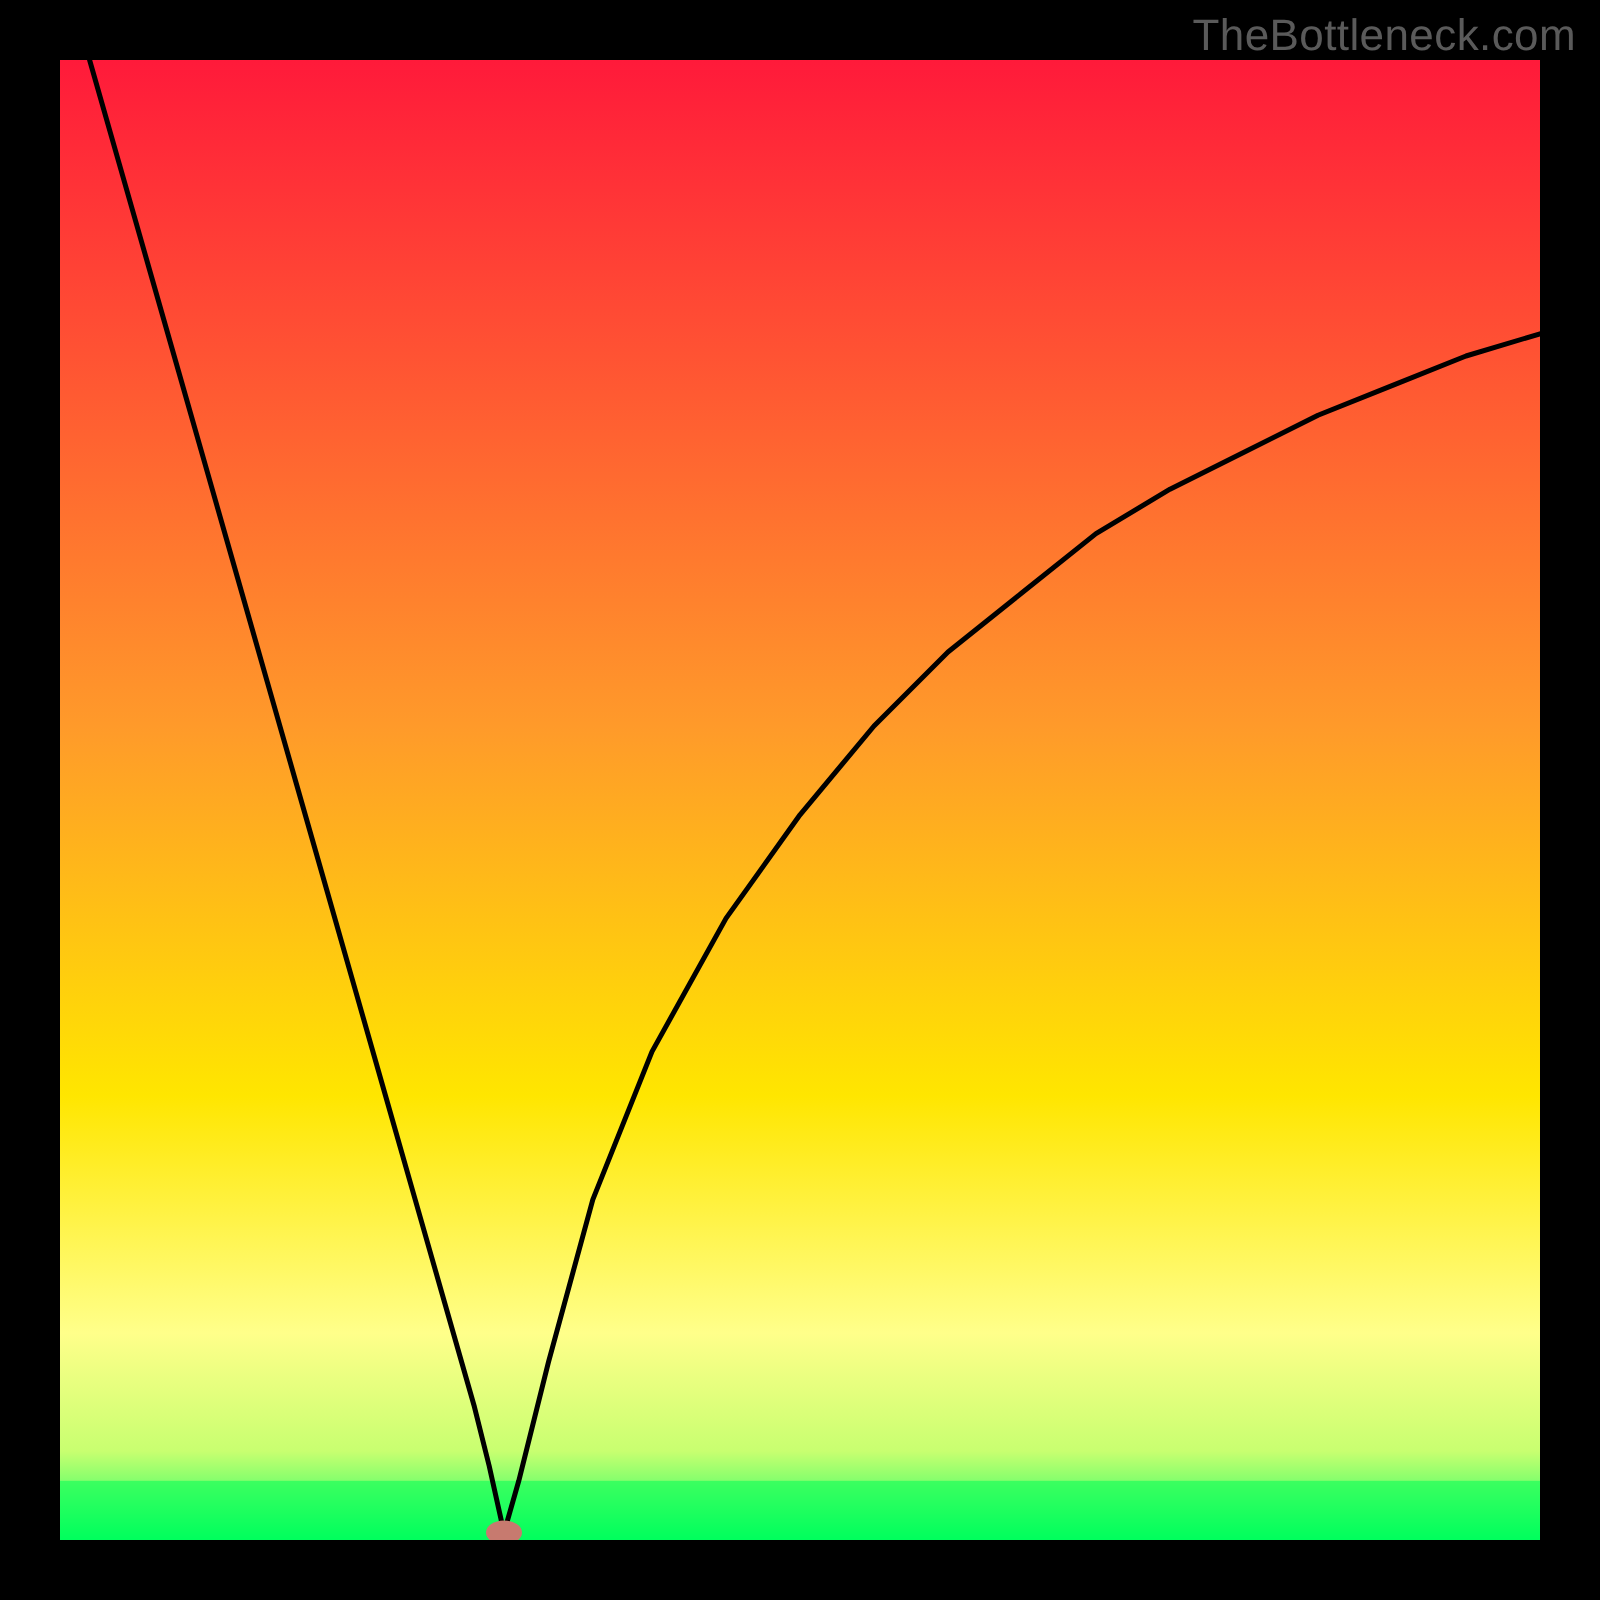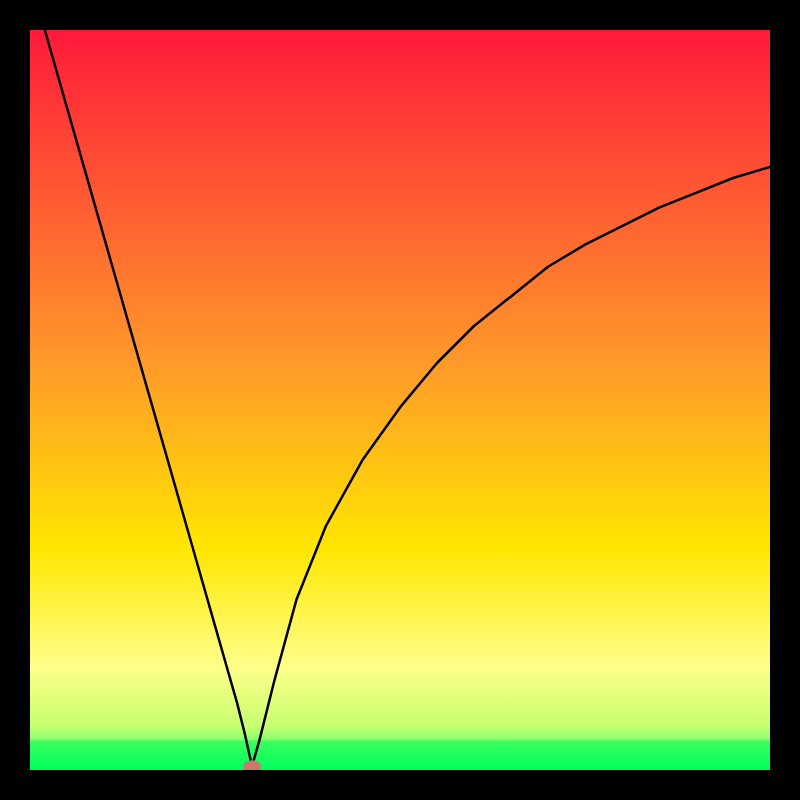--- a/index.html
+++ b/index.html
@@ -27,20 +27,21 @@
     width: 740px;
     height: 740px;
   }
   svg { display: block; }
 </style>
 </head>
 <body>
 
 <div class="frame">
 
+  <div class="watermark">TheBottleneck.com</div>
 
   <div class="plot-area">
     <svg id="chart-svg" width="740" height="740" viewBox="0 0 740 740">
       <defs>
         <linearGradient id="bg-grad" x1="0" y1="0" x2="0" y2="1">
             <stop offset="0%" stop-color="#ff1a3a"></stop>
             <stop offset="45%" stop-color="#ff9a2a"></stop>
             <stop offset="70%" stop-color="#ffe600"></stop>
             <stop offset="86%" stop-color="#ffff8a"></stop>
             <stop offset="94%" stop-color="#c8ff70"></stop>

